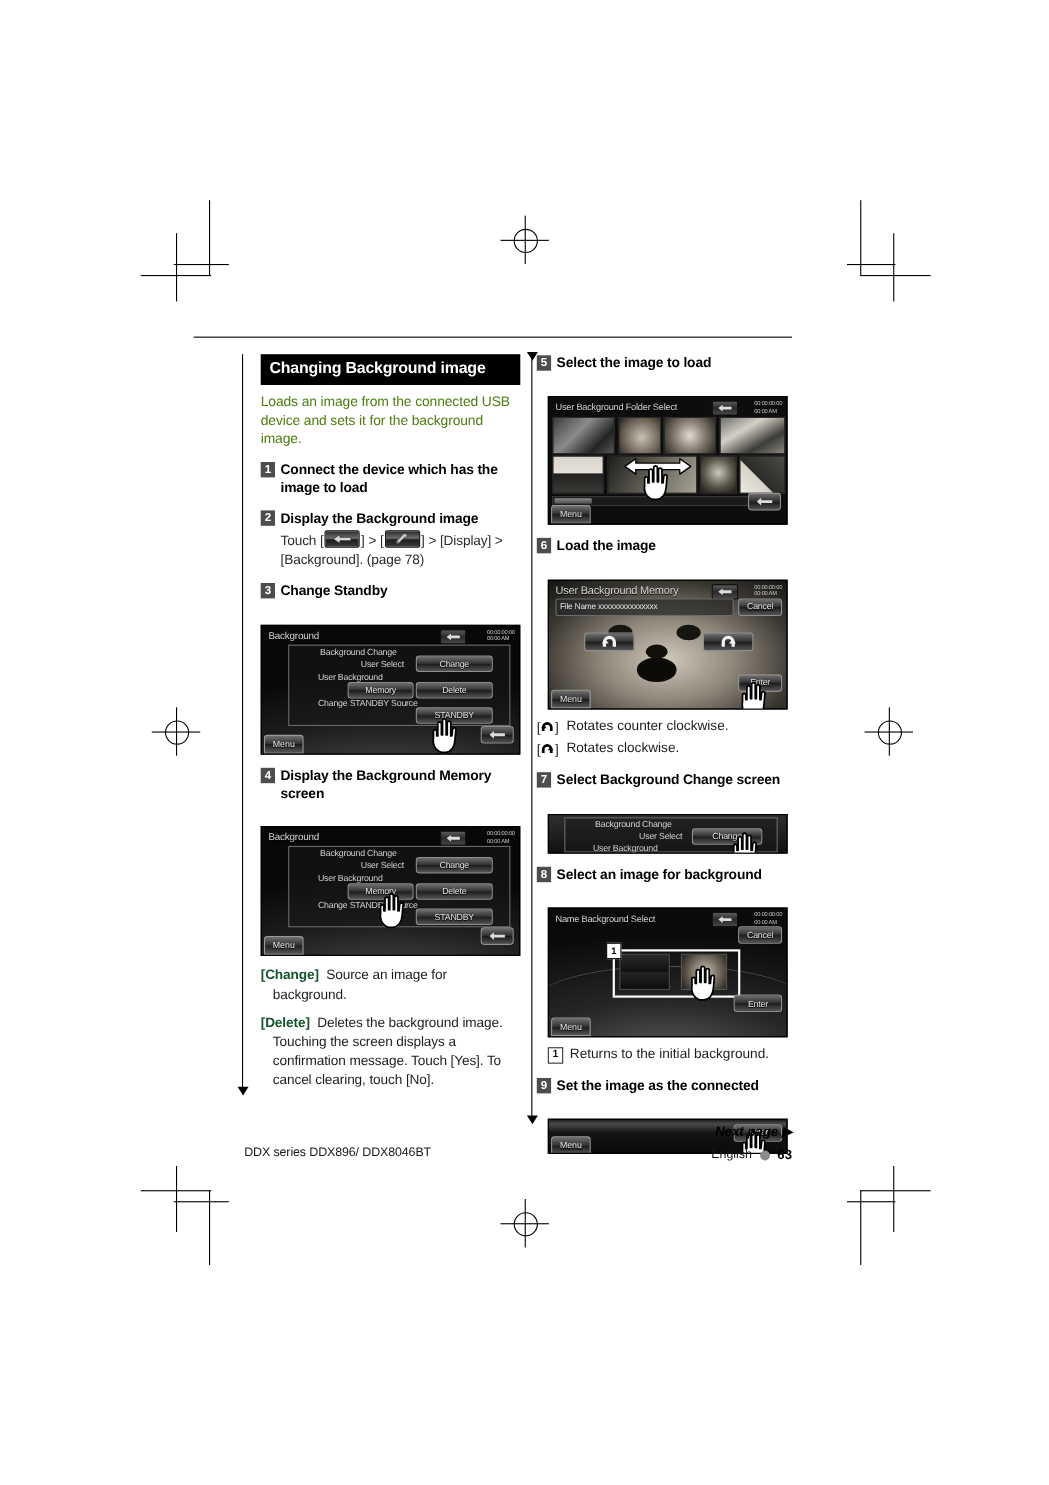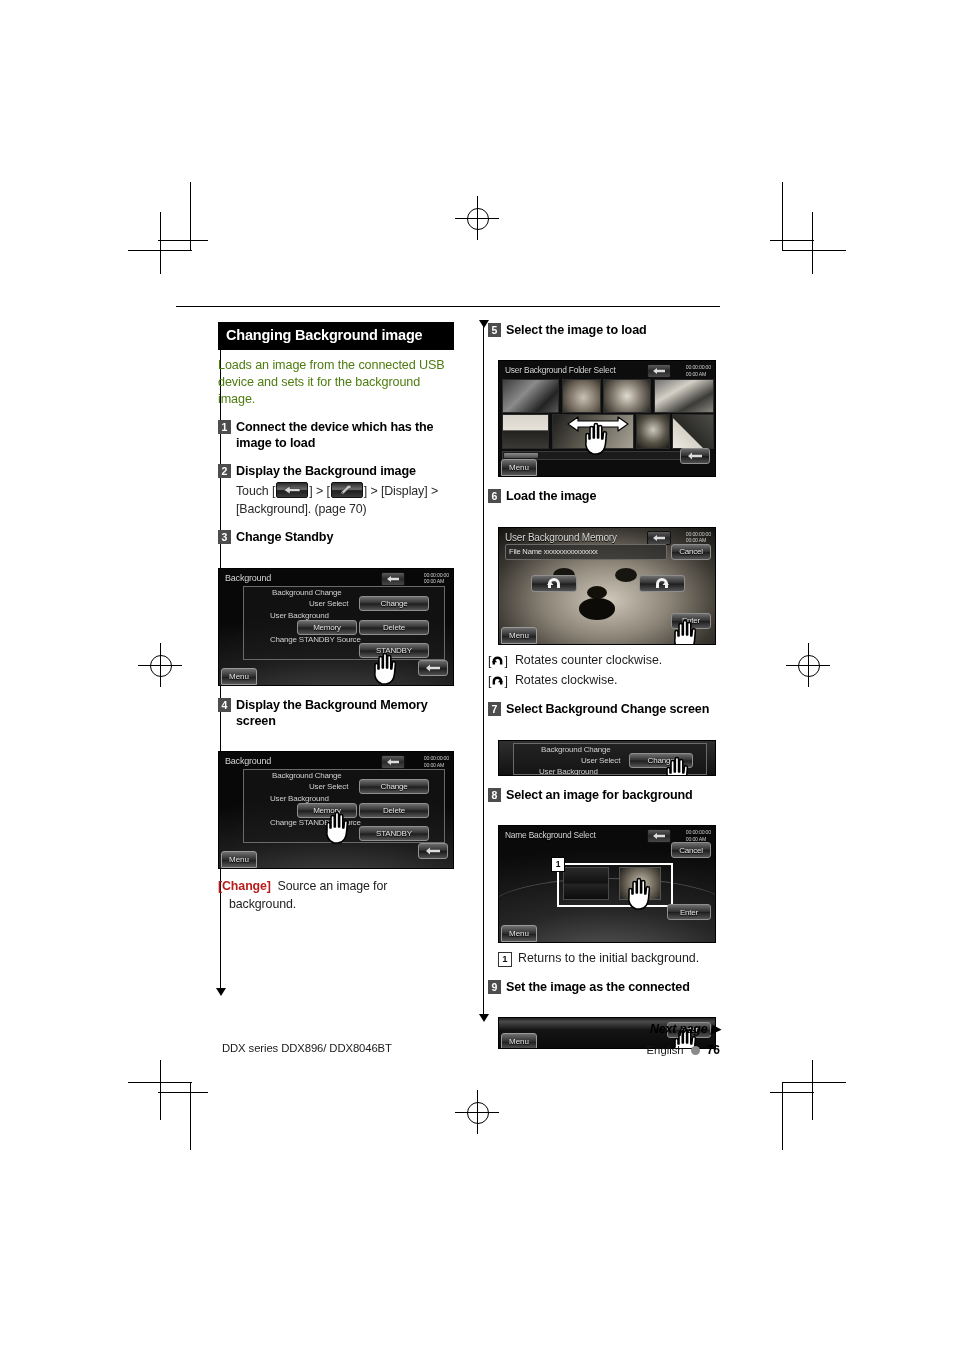--- a/index.html
+++ b/index.html
@@ -34,21 +34,21 @@
   .page-rule {
     position: absolute;
     left: 176px; top: 306px; width: 544px; height: 1px;
     background: #000;
   }
 
   .col {
     position: absolute;
     width: 236px;
   }
-  .col-left  { left: 218px; top: 322px; }
+  .col-left  { left: 237px; top: 322px; }
   .col-right { left: 488px; top: 322px; }
 
   
   .thread {
     position: absolute;
     width: 1px;
     background: #000;
   }
   .thread-left  { left: 220px; top: 322px; height: 668px; }
   .thread-right { left: 483px; top: 322px; height: 694px; }
@@ -127,21 +127,21 @@
   .key-icon svg { position: absolute; left: 50%; top: 50%; transform: translate(-50%,-50%); }
 
   
   .def {
     font-size: 12.4px;
     line-height: 1.38;
     margin-top: 9px;
     letter-spacing: -0.1px;
     color: #1d1d1d;
   }
-  .def b { font-weight: bold; color:#b91c1c; }
+  .def b { font-weight: bold; color:#14532d; }
   .def .ind { display:block; padding-left: 11px; }
 
   .note-line {
     display: flex;
     align-items: flex-start;
     font-size: 12.4px;
     line-height: 1.4;
     margin-top: 5px;
     color: #1d1d1d;
   }
@@ -364,21 +364,21 @@
     <div class="step-num">2</div>
     <div class="step-title">Display the Background image</div>
   </div>
   <div class="step-sub">
     <span>Touch [</span><span class="key-icon"><svg width="18" height="9" viewBox="0 0 18 9">
           <path d="M7 0.5 L1 4.5 L7 8.5 L7 6 L17 6 L17 3 L7 3 Z" fill="#d8d8d8" stroke="#222" stroke-width="0.6"></path>
         </svg></span><span>] &gt; [</span><span class="key-icon"><svg width="16" height="11" viewBox="0 0 16 11">
           <path d="M10 0.8 C11.4 0.6 12.3 1.6 12 2.8 C11.8 3.8 10.8 4.3 9.9 4 L4.6 9.3 C4 9.9 3.1 9.9 2.6 9.3 C2 8.8 2 7.9 2.6 7.3 L7.9 2 C7.6 1.1 8.1 0.95 10 0.8 Z" fill="#c9c9c9" stroke="#2a2a2a" stroke-width="0.5"></path>
           <circle cx="3.4" cy="8.4" r="0.8" fill="#555"></circle>
         </svg></span><span>] &gt; [Display] &gt;</span><br>
-    <span>[Background]. (page 70)</span>
+    <span>[Background]. (page 78)</span>
   </div>
 
   <div class="step">
     <div class="step-num">3</div>
     <div class="step-title">Change Standby</div>
   </div>
 
   <div class="screen" style="width:234px;height:116px;">
     <div class="scr-bg"></div>
     <div class="scr-title">Background</div>
@@ -460,20 +460,24 @@
     <div class="hand" style="left:104px;top:58px;">
       <svg width="30" height="34" viewBox="0 0 30 34">
         <path d="M11 33 C5 31 3 25 4 20 L4 14 C4 12 7 12 7 14 L7 18 L8 18 L8 7 C8 5 11.3 5 11.3 7 L11.3 17 L12.3 17 L12.3 4 C12.3 2 15.6 2 15.6 4 L15.6 17 L16.6 17 L16.6 6 C16.6 4 19.8 4 19.8 6 L19.8 18 L20.8 18 L21.4 12 C21.7 10 24.6 10.4 24.4 12.4 L23.6 22 C23.1 28 20 32.5 15 33 Z" fill="#ffffff" stroke="#000" stroke-width="1.6" stroke-linejoin="round"></path>
       </svg>
     </div>
   </div>
 
   <div class="def">
     <b>[Change]</b>&nbsp;&nbsp;<span>Source an image for</span>
     <span class="ind">background.</span>
+  </div>
+  <div class="def">
+    <b>[Delete]</b>&nbsp;&nbsp;<span>Deletes the background image.</span>
+    <span class="ind">Touching the screen displays a confirmation message. Touch [Yes]. To cancel clearing, touch [No].</span>
   </div>
 
 </div>
 
 <div class="col col-right">
 
   <div class="step" style="margin-top:0;">
     <div class="step-num">5</div>
     <div class="step-title">Select the image to load</div>
   </div>
@@ -669,14 +673,14 @@
     </div>
   </div>
 
 </div>
 
 <div class="footer-left">DDX series   DDX896/ DDX8046BT</div>
 <div class="footer-next">Next page ▶</div>
 <div class="footer-page">
   <span>English</span>
   <span class="footer-dot"></span>
-  <span class="footer-num">76</span>
+  <span class="footer-num">63</span>
 </div>
 
 </body></html>

